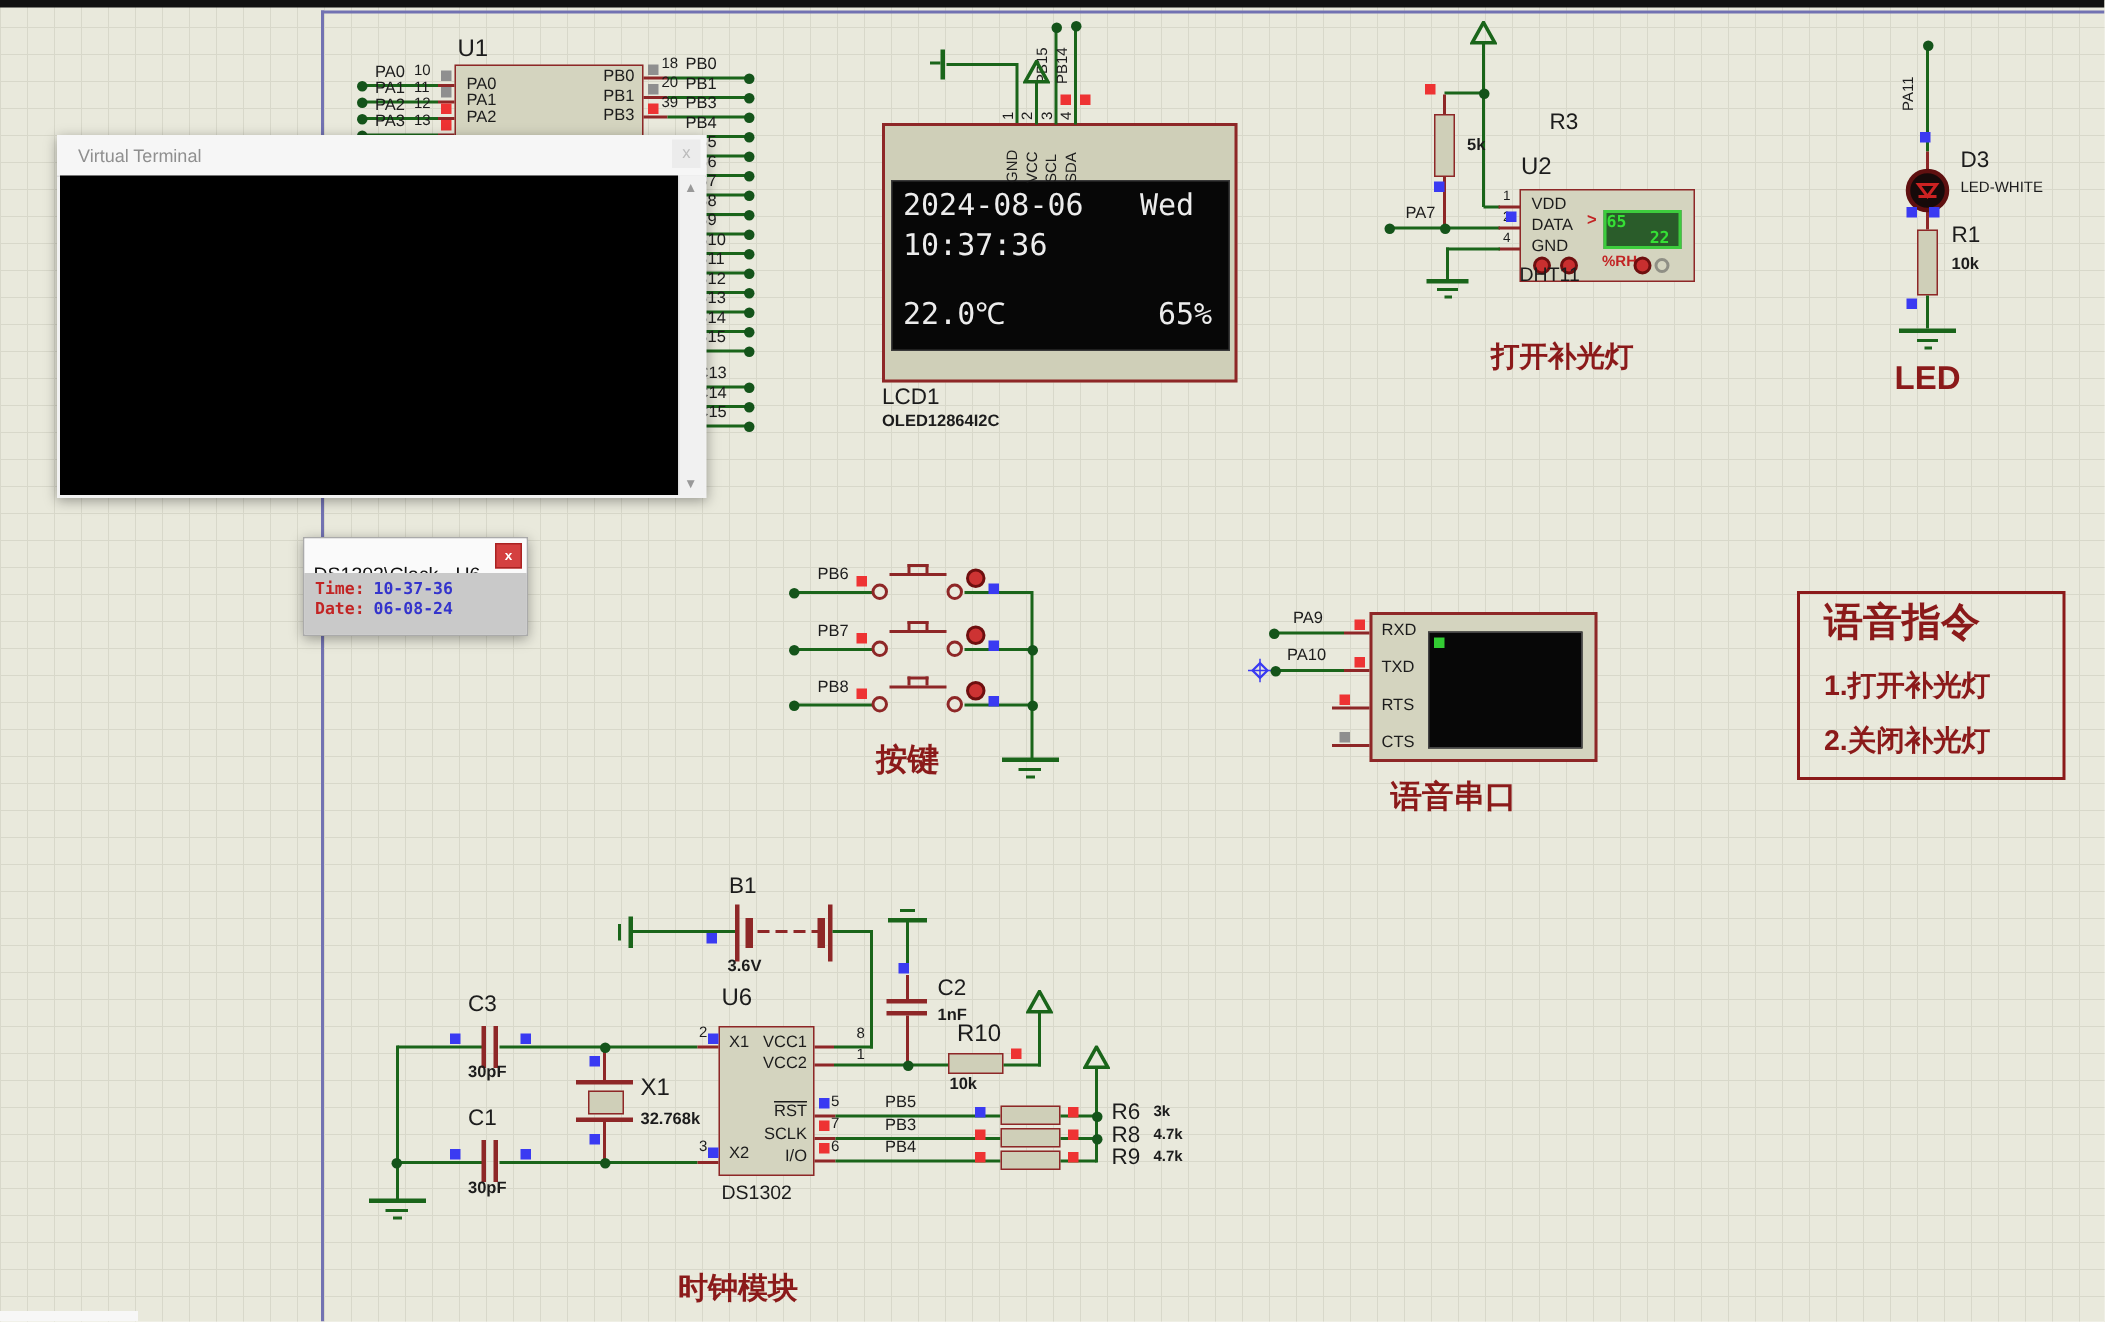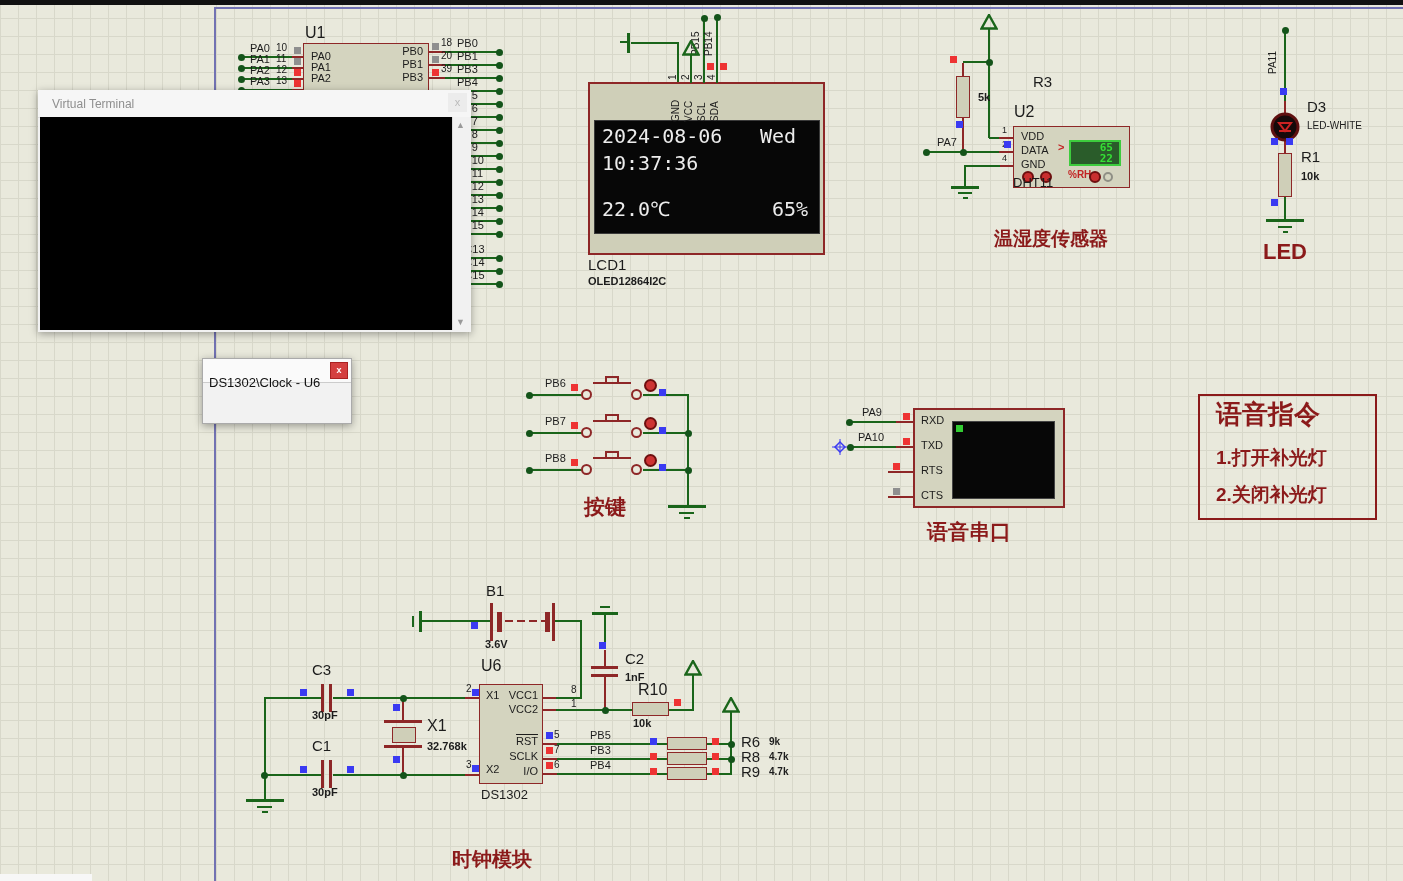--- a/index.html
+++ b/index.html
@@ -81,31 +81,31 @@
   <span class="t s11 b" style="left:978px;top:92px">5k</span>
   <span class="t s16" style="left:1014px;top:104px">U2</span>
   <div class="chip" style="left:1013px;top:126px;width:117px;height:62px"></div>
   <span class="t s11" style="left:1021px;top:131px">VDD</span>
   <span class="t s11" style="left:1021px;top:145px">DATA</span>
   <span class="t s11" style="left:1021px;top:159px">GND</span>
   <span class="t s9" style="left:1002px;top:126px">1</span>
   <span class="t s9" style="left:1002px;top:140px">2</span>
   <span class="t s9" style="left:1002px;top:154px">4</span>
   <div class="w" style="left:1069px;top:140px;width:52px;height:26px;background:#2a5c2a;border:2px solid #3dcc3d;box-sizing:border-box;z-index:3">
-    <div class="mono b" style="font-size:11px;line-height:11px;text-align:right;padding:0 6px 0 0;color:#35e035">65</div>
+    <div class="mono b" style="font-size:11px;line-height:11px;text-align:left;padding:0 6px 0 0;color:#35e035">65</div>
     <div class="mono b" style="font-size:11px;line-height:11px;text-align:right;padding:0 6px 0 0;color:#35e035">22</div>
   </div>
   <span class="t s11 b dkred" style="left:1058px;top:142px">&gt;</span>
   <div class="knob" style="left:1022px;top:171px"></div>
   <div class="knob" style="left:1040px;top:171px"></div>
   <span class="t s10 b dkred" style="left:1068px;top:170px">%RH</span>
   <div class="knob" style="left:1089px;top:171px"></div>
   <div class="gknob" style="left:1103px;top:172px"></div>
   <span class="t s13" style="left:1013px;top:176px">DHT11</span>
-  <span class="t s19 b red" style="left:994px;top:229px">温湿度传感器</span>
+  <span class="t s19 b red" style="left:994px;top:229px">打开补光灯</span>
   <span class="t s11" style="left:937px;top:137px">PA7</span>
 
   <span class="t s10 vert" style="left:1268px;top:36px;height:38px">PA11</span>
   <div class="svgo" style="left:1269px;top:111px">
     <svg width="32" height="32">
         <circle cx="16" cy="16" r="13" fill="#160a0a" stroke="#5f1010" stroke-width="3"></circle>
         <path d="M10 12 H22 L16 20 Z" fill="none" stroke="#cc2222" stroke-width="2"></path>
         <line x1="10" y1="20" x2="22" y2="20" stroke="#cc2222" stroke-width="2"></line>
       </svg>
   </div>
@@ -180,20 +180,26 @@
     <div style="position:absolute;left:414px;top:27px;width:17px;height:213px;background:#f1f1f1;border-left:1px solid #ddd">
       <span style="position:absolute;left:3px;top:3px;font-size:9px;color:#999">▲</span>
       <span style="position:absolute;left:3px;bottom:3px;font-size:9px;color:#999">▼</span>
     </div>
   </div>
 
   <div class="win" style="left:202px;top:358px;width:148px;height:64px;z-index:6;border:1px solid #aaa">
     <div style="position:absolute;left:0;top:0;width:100%;height:23px;background:#fafafa;border-bottom:1px solid #ccc">
       <span style="position:absolute;left:6px;top:16px;font-size:13px;color:#111">DS1302\Clock - U6</span>
       <div style="position:absolute;right:3px;top:3px;width:16px;height:15px;background:#d44040;border:1px solid #a22;color:#fff;font-size:9px;font-weight:700;text-align:center;line-height:14px">x</div>
+    </div>
+    <div style="position:absolute;left:0;top:23px;width:100%;height:41px;background:#c9c9c9">
+      <span class="mono b dkred" style="position:absolute;left:7px;top:4px;font-size:11px">Time:</span>
+      <span class="mono b blue" style="position:absolute;left:46px;top:4px;font-size:11px">10-37-36</span>
+      <span class="mono b dkred" style="position:absolute;left:7px;top:17px;font-size:11px">Date:</span>
+      <span class="mono b blue" style="position:absolute;left:46px;top:17px;font-size:11px">06-08-24</span>
     </div>
   </div>
 <div class="w wg" style="left: 631px; top: 42px; width: 47px; height: 2px;"></div>
     <div class="w wg" style="left: 677px; top: 42px; width: 2px; height: 40px;"></div>
     <div class="w wg" style="left: 627px; top: 33px; width: 3px; height: 20px;"></div>
     <div class="w wg" style="left: 620px; top: 41px; width: 7px; height: 2px;"></div>
     <div class="w wg" style="left: 690px; top: 55px; width: 2px; height: 28px;"></div>
     <div class="w wg" style="left: 703px; top: 18px; width: 2px; height: 65px;"></div>
     <div class="w wg" style="left: 716px; top: 17px; width: 2px; height: 66px;"></div>
     <div class="w wg" style="left: 988px; top: 28px; width: 2px; height: 110px;"></div>
@@ -465,21 +471,21 @@
     <div class="w wr" style="left: 543px; top: 743px; width: 14px; height: 2px;"></div>
     <div class="w wg" style="left: 557px; top: 743px; width: 110px; height: 2px;"></div>
     <div class="bd" style="left: 667px; top: 737px; width: 40px; height: 13px;"></div>
     <div class="w wg" style="left: 707px; top: 743px; width: 24px; height: 2px;"></div>
     <div class="mk mb" style="left: 546px; top: 732px;"></div>
     <div class="mk mb" style="left: 650px; top: 738px;"></div>
     <div class="mk mr" style="left: 712px; top: 738px;"></div>
     <span class="t s10" style="left: 554px; top: 730px;">5</span>
     <span class="t s11" style="left: 590px; top: 730px;">PB5</span>
     <span class="t s15" style="left: 741px; top: 734px;">R6</span>
-    <span class="t s10 b" style="left: 769px; top: 737px;">9k</span>
+    <span class="t s10 b" style="left: 769px; top: 737px;">3k</span>
     <div class="w wr" style="left: 543px; top: 758px; width: 14px; height: 2px;"></div>
     <div class="w wg" style="left: 557px; top: 758px; width: 110px; height: 2px;"></div>
     <div class="bd" style="left: 667px; top: 752px; width: 40px; height: 13px;"></div>
     <div class="w wg" style="left: 707px; top: 758px; width: 24px; height: 2px;"></div>
     <div class="mk mr" style="left: 546px; top: 747px;"></div>
     <div class="mk mr" style="left: 650px; top: 753px;"></div>
     <div class="mk mr" style="left: 712px; top: 753px;"></div>
     <span class="t s10" style="left: 554px; top: 745px;">7</span>
     <span class="t s11" style="left: 590px; top: 745px;">PB3</span>
     <span class="t s15" style="left: 741px; top: 749px;">R8</span>

